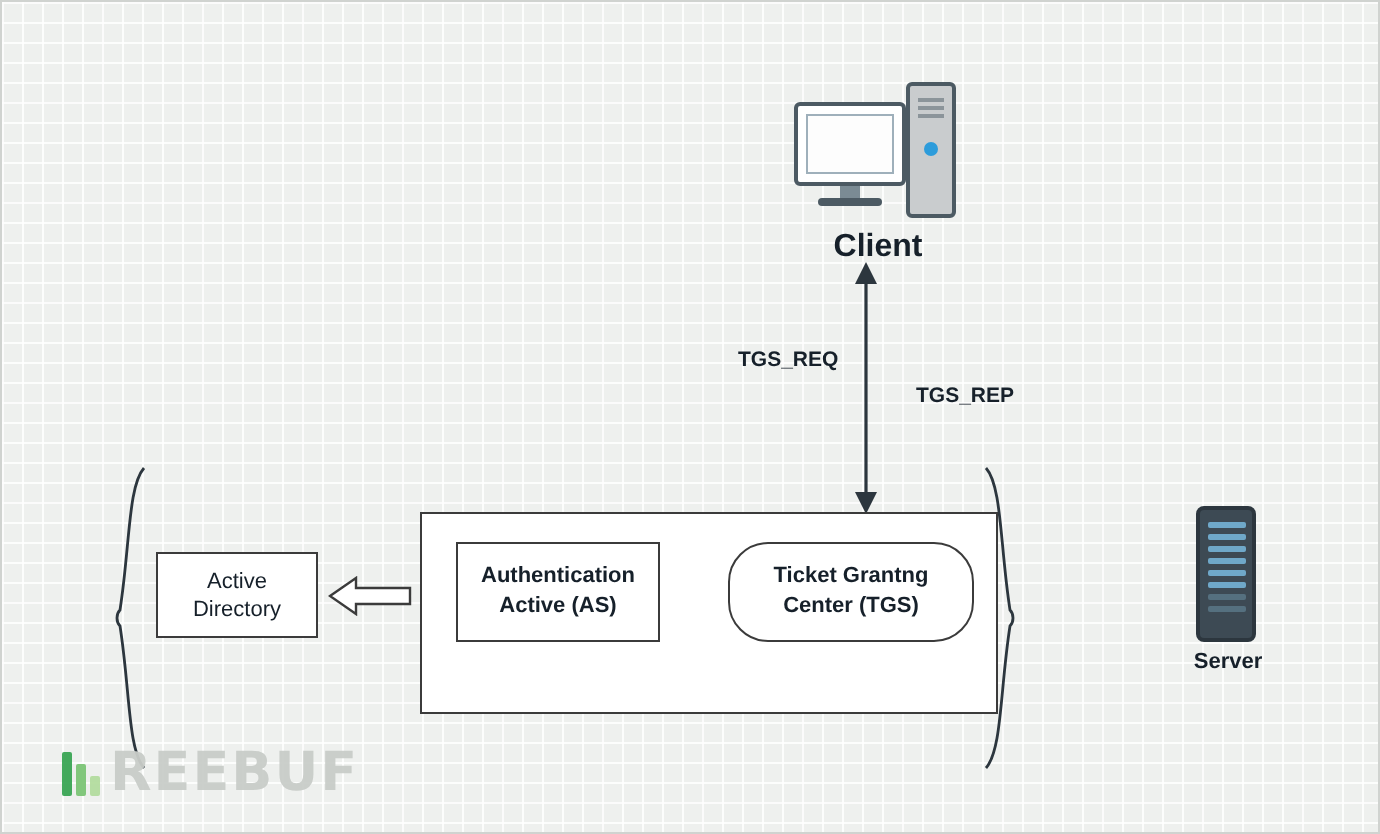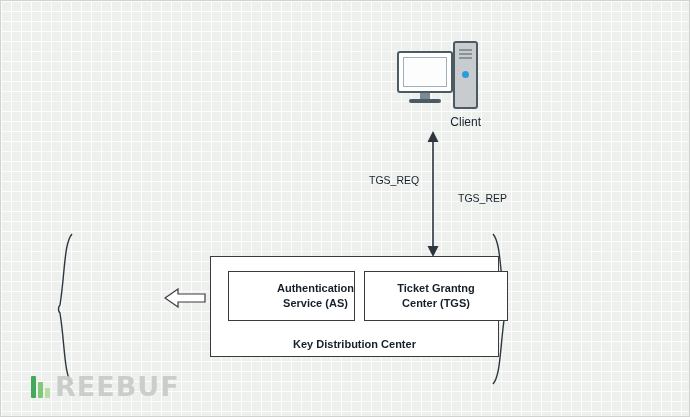--- a/index.html
+++ b/index.html
@@ -100,23 +100,23 @@
     width: 7px;
     height: 7px;
     border-radius: 50%;
     background: #2d9cdb;
   }
   .label-client {
     position: absolute;
     left: 0px;
     top: 74px;
     width: 84px;
-    text-align: right;
-    font-size: 12px;
-    font-weight: normal;
+    text-align: center;
+    font-size: 16px;
+    font-weight: bold;
     color: #16202a;
   }
 
   
   .server-group {
     position: absolute;
     left: 585px;
     top: 252px;
     width: 60px;
     height: 92px;
@@ -189,22 +189,22 @@
     box-sizing: border-box;
     display: flex;
     align-items: center;
     justify-content: center;
     text-align: center;
     font-size: 11px;
     font-weight: bold;
     color: #16202a;
     line-height: 15px;
   }
-  .svc-as { left: 17px; width: 127px; justify-content: flex-end; }
-  .svc-tgs { left: 153px; width: 144px; }
+  .svc-as { left: 17px; width: 102px; }
+  .svc-tgs { left: 153px; width: 123px; border-radius: 20px; }
 
   
   .ad-box {
     position: absolute;
     left: 77px;
     top: 275px;
     width: 81px;
     height: 43px;
     background: #ffffff;
     border: 1px solid #3b3b3b;
@@ -254,21 +254,21 @@
     text-align: center;
     font-size: 11px;
     font-weight: bold;
     color: #16202a;
   }
 
   
   .flow-label {
     position: absolute;
     font-size: 10.5px;
-    font-weight: normal;
+    font-weight: bold;
     color: #16202a;
     white-space: nowrap;
   }
   .label-tgsreq { left: 368px; top: 173px; }
   .label-tgsrep { left: 457px; top: 191px; }
 
   
   .watermark {
     position: absolute;
     left: 30px;
@@ -308,20 +308,33 @@
     <div class="monitor-base"></div>
     <div class="tower">
       <div class="tower-slot s1"></div>
       <div class="tower-slot s2"></div>
       <div class="tower-slot s3"></div>
       <div class="tower-dot"></div>
     </div>
     <div class="label-client">Client</div>
   </div>
 
+  <div class="server-group">
+    <div class="server-box">
+      <div class="server-bar b1"></div>
+      <div class="server-bar b2"></div>
+      <div class="server-bar b3"></div>
+      <div class="server-bar b4"></div>
+      <div class="server-bar b5"></div>
+      <div class="server-bar b6"></div>
+      <div class="server-bar b7"></div>
+      <div class="server-bar b8"></div>
+    </div>
+    <div class="label-server">Server</div>
+  </div>
 
   <div class="vert-arrow">
     <svg width="24" height="126" viewBox="0 0 24 126">
       <line x1="12" y1="8" x2="12" y2="118" stroke="#2c363e" stroke-width="1.6"></line>
       <polygon points="12,0 6.5,11 17.5,11" fill="#2c363e"></polygon>
       <polygon points="12,126 6.5,115 17.5,115" fill="#2c363e"></polygon>
     </svg>
   </div>
 
   <div class="flow-label label-tgsreq">TGS_REQ</div>
@@ -336,32 +349,37 @@
   <div class="brace brace-right">
     <svg width="18" height="152" viewBox="0 0 18 152">
       <path d="M2,1 C10,10 9,40 14,72 C16,74 16,78 14,80 C9,112 10,142 2,151" fill="none" stroke="#2c363e" stroke-width="1.4"></path>
     </svg>
   </div>
 
   <div class="kdc-box">
     <div class="svc-box svc-as">
       <span>
         <span>Authentication</span><br>
-        <span>Service (AS)</span>
+        <span>Active (AS)</span>
       </span>
     </div>
     <div class="svc-box svc-tgs">
       <span>
         <span>Ticket Grantng</span><br>
         <span>Center (TGS)</span>
       </span>
     </div>
-    <div class="kdc-title">Key Distribution Center</div>
-  </div>
-
+  </div>
+
+  <div class="ad-box">
+    <span>
+      <span>Active</span><br>
+      <span>Directory</span>
+    </span>
+  </div>
 
   <div class="block-arrow">
     <svg width="42" height="20" viewBox="0 0 42 20">
       <polygon points="1,10 14,1 14,6 41,6 41,14 14,14 14,19" fill="#ffffff" stroke="#3b3b3b" stroke-width="1.2" stroke-linejoin="miter"></polygon>
     </svg>
   </div>
 
 
   <div class="watermark">
     <div class="wm-bars">

